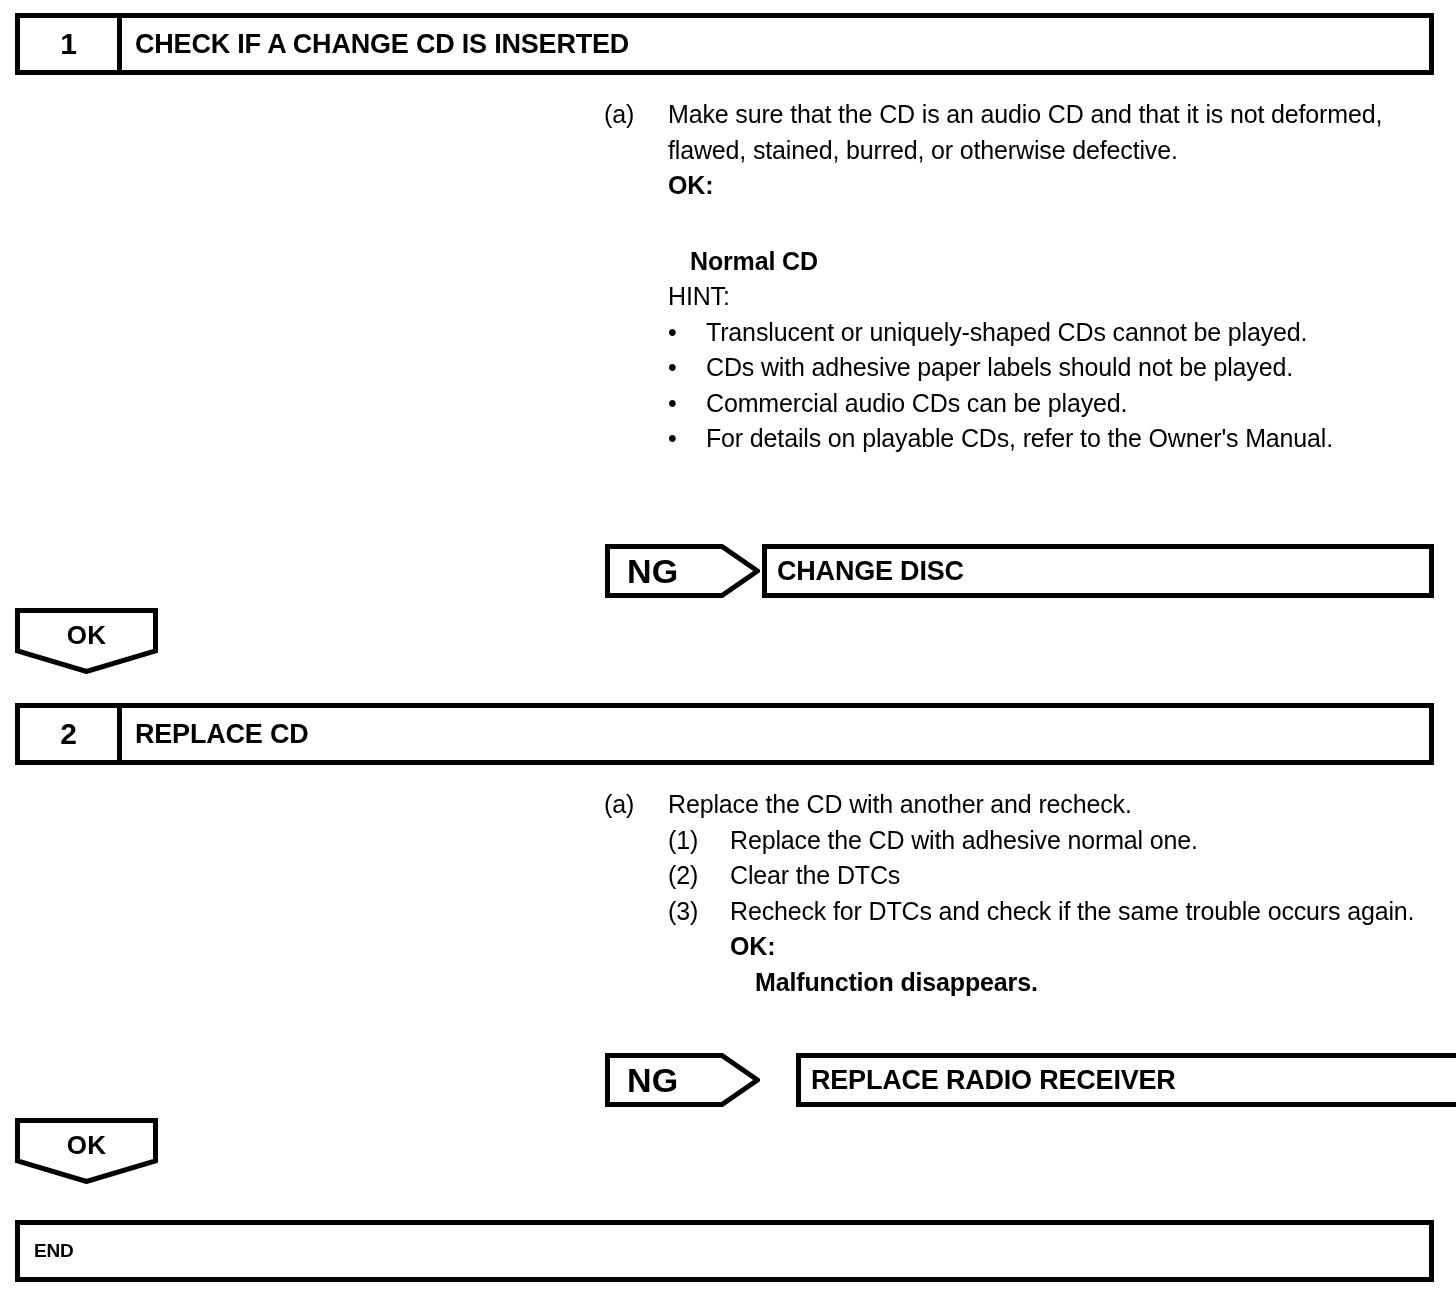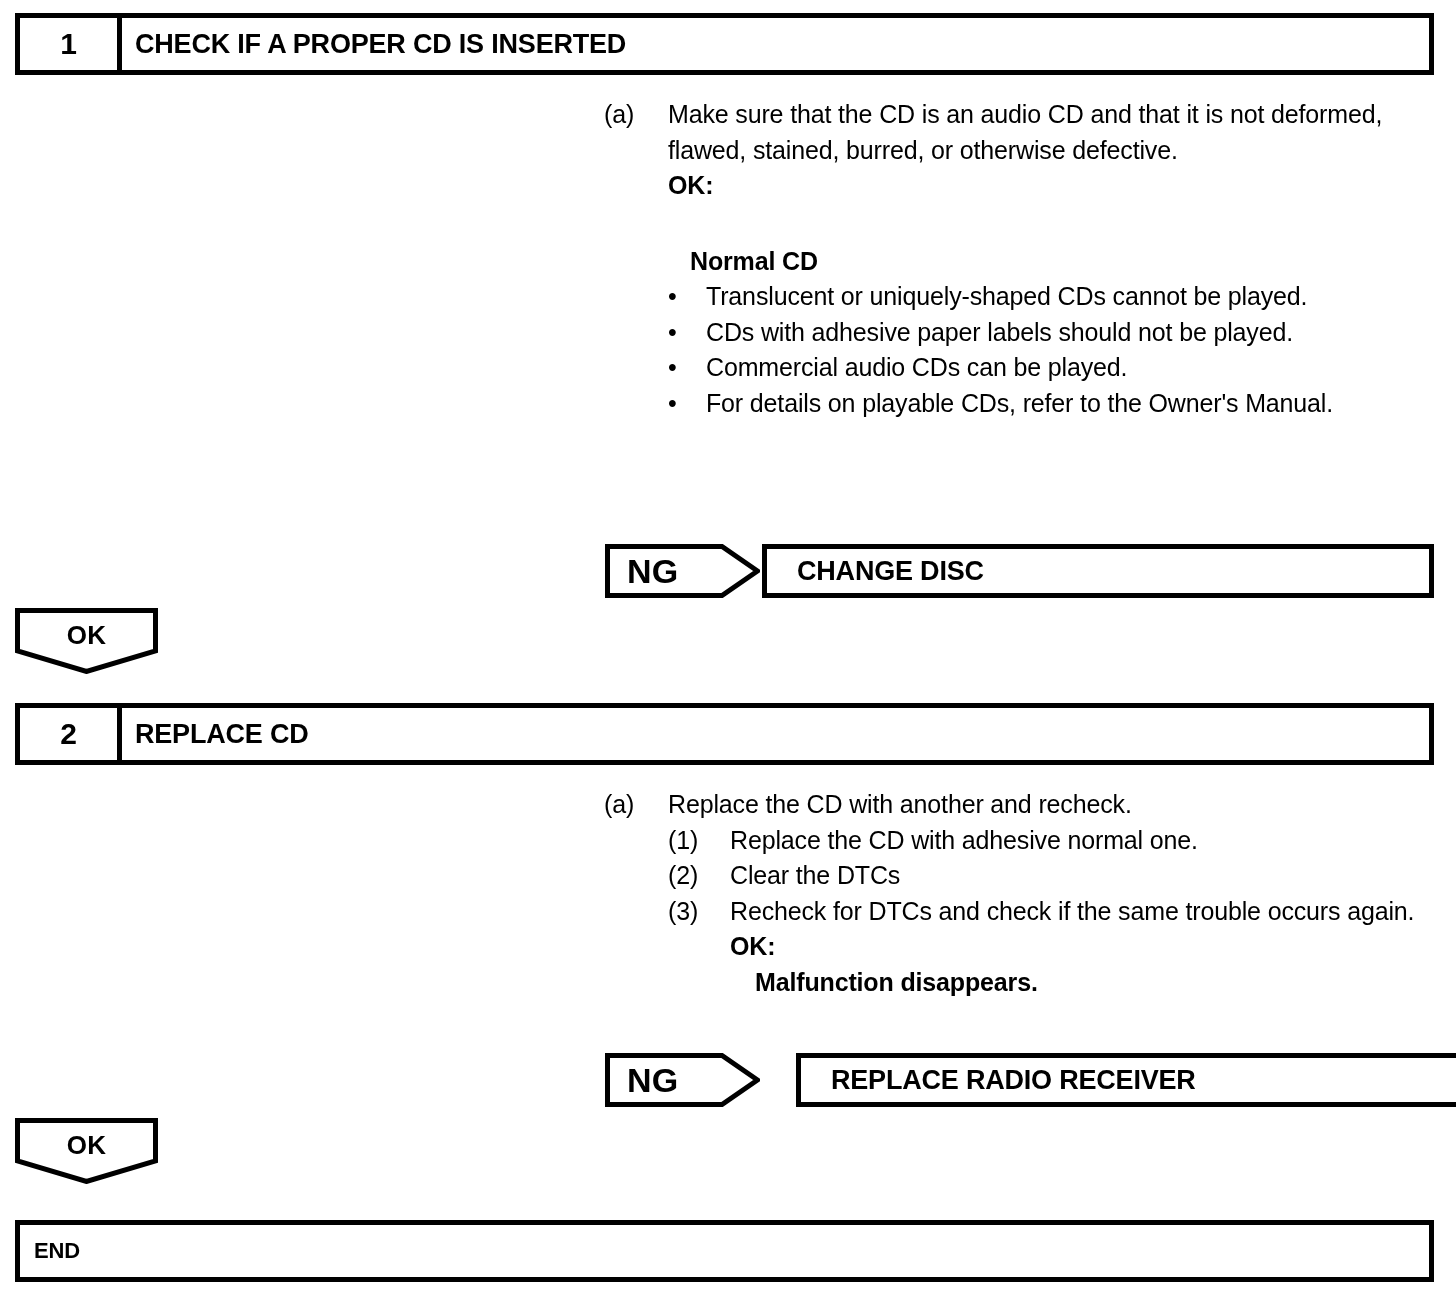--- a/index.html
+++ b/index.html
@@ -52,38 +52,38 @@
 
   
   .result-box {
     position: absolute;
     box-sizing: border-box;
     border: 5px solid #000;
     background: #fff;
     height: 54px;
     display: flex;
     align-items: center;
-    padding-left: 30px;
+    padding-left: 10px;
     font-size: 27px;
     font-weight: bold;
     letter-spacing: -0.2px;
     white-space: nowrap;
   }
   .end-box {
     position: absolute;
     left: 15px;
     width: 1419px;
     height: 62px;
     box-sizing: border-box;
     border: 5px solid #000;
     background: #fff;
     display: flex;
     align-items: center;
     padding-left: 14px;
-    font-size: 22px;
+    font-size: 19px;
     font-weight: bold;
     letter-spacing: -0.2px;
   }
 
   
   .ng-arrow {
     position: absolute;
     width: 155px;
     height: 54px;
   }
@@ -160,32 +160,33 @@
   .sub-text { flex: 1 1 auto; }
 
   .ind-ok2    { padding-left: 126px; font-weight: bold; }
   .ind-okval2 { padding-left: 151px; font-weight: bold; }
 </style>
 </head>
 <body>
 
 <div class="step-box" style="top:13px;">
   <div class="step-num">1</div>
-  <div class="step-title">CHECK IF A PROPER CD IS INSERTED</div>
+  <div class="step-title">CHECK IF A CHANGE CD IS INSERTED</div>
 </div>
 
 <div class="body-block" style="top:97px;">
 
   <div class="item-row">
     <div class="item-marker">(a)</div>
     <div class="item-text">Make sure that the CD is an audio CD and that it is not deformed, flawed, stained, burred, or otherwise defective.</div>
   </div>
 
   <div class="ind-ok lbl-bold">OK:</div>
   <div class="ind-okval">Normal CD</div>
+  <div class="ind-hint">HINT:</div>
 
   <div class="bullet-list">
     <div class="bullet-row">
       <div class="bullet-dot">•</div>
       <div class="bullet-txt">Translucent or uniquely-shaped CDs cannot be played.</div>
     </div>
     <div class="bullet-row">
       <div class="bullet-dot">•</div>
       <div class="bullet-txt">CDs with adhesive paper labels should not be played.</div>
     </div>

